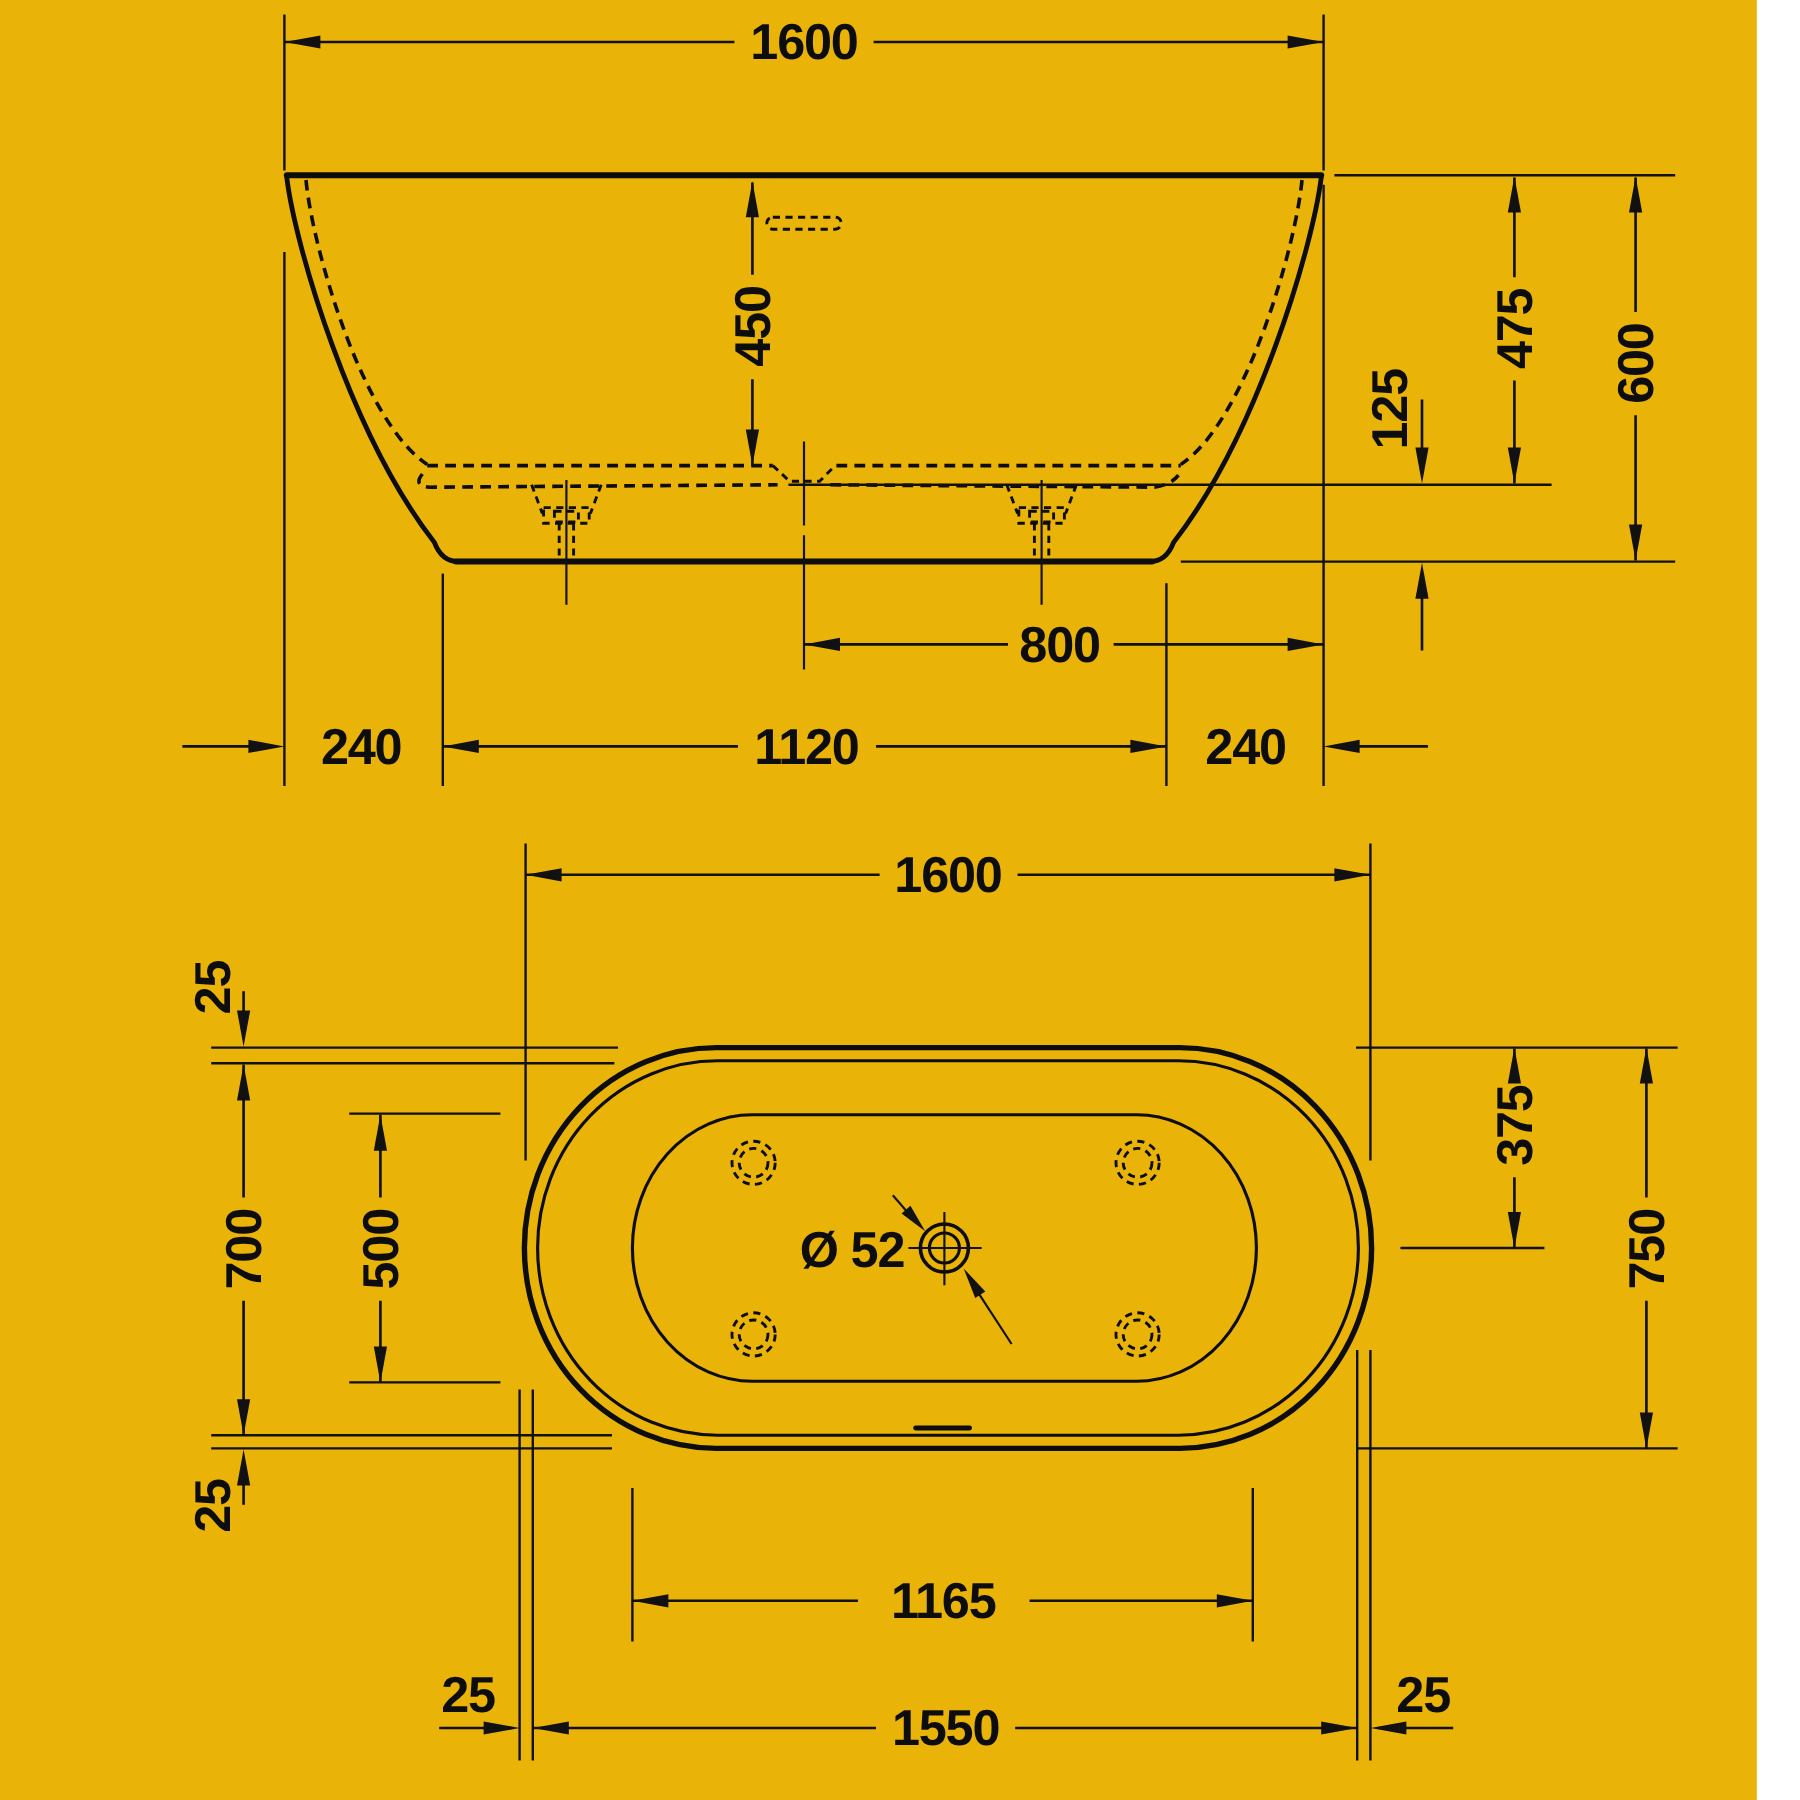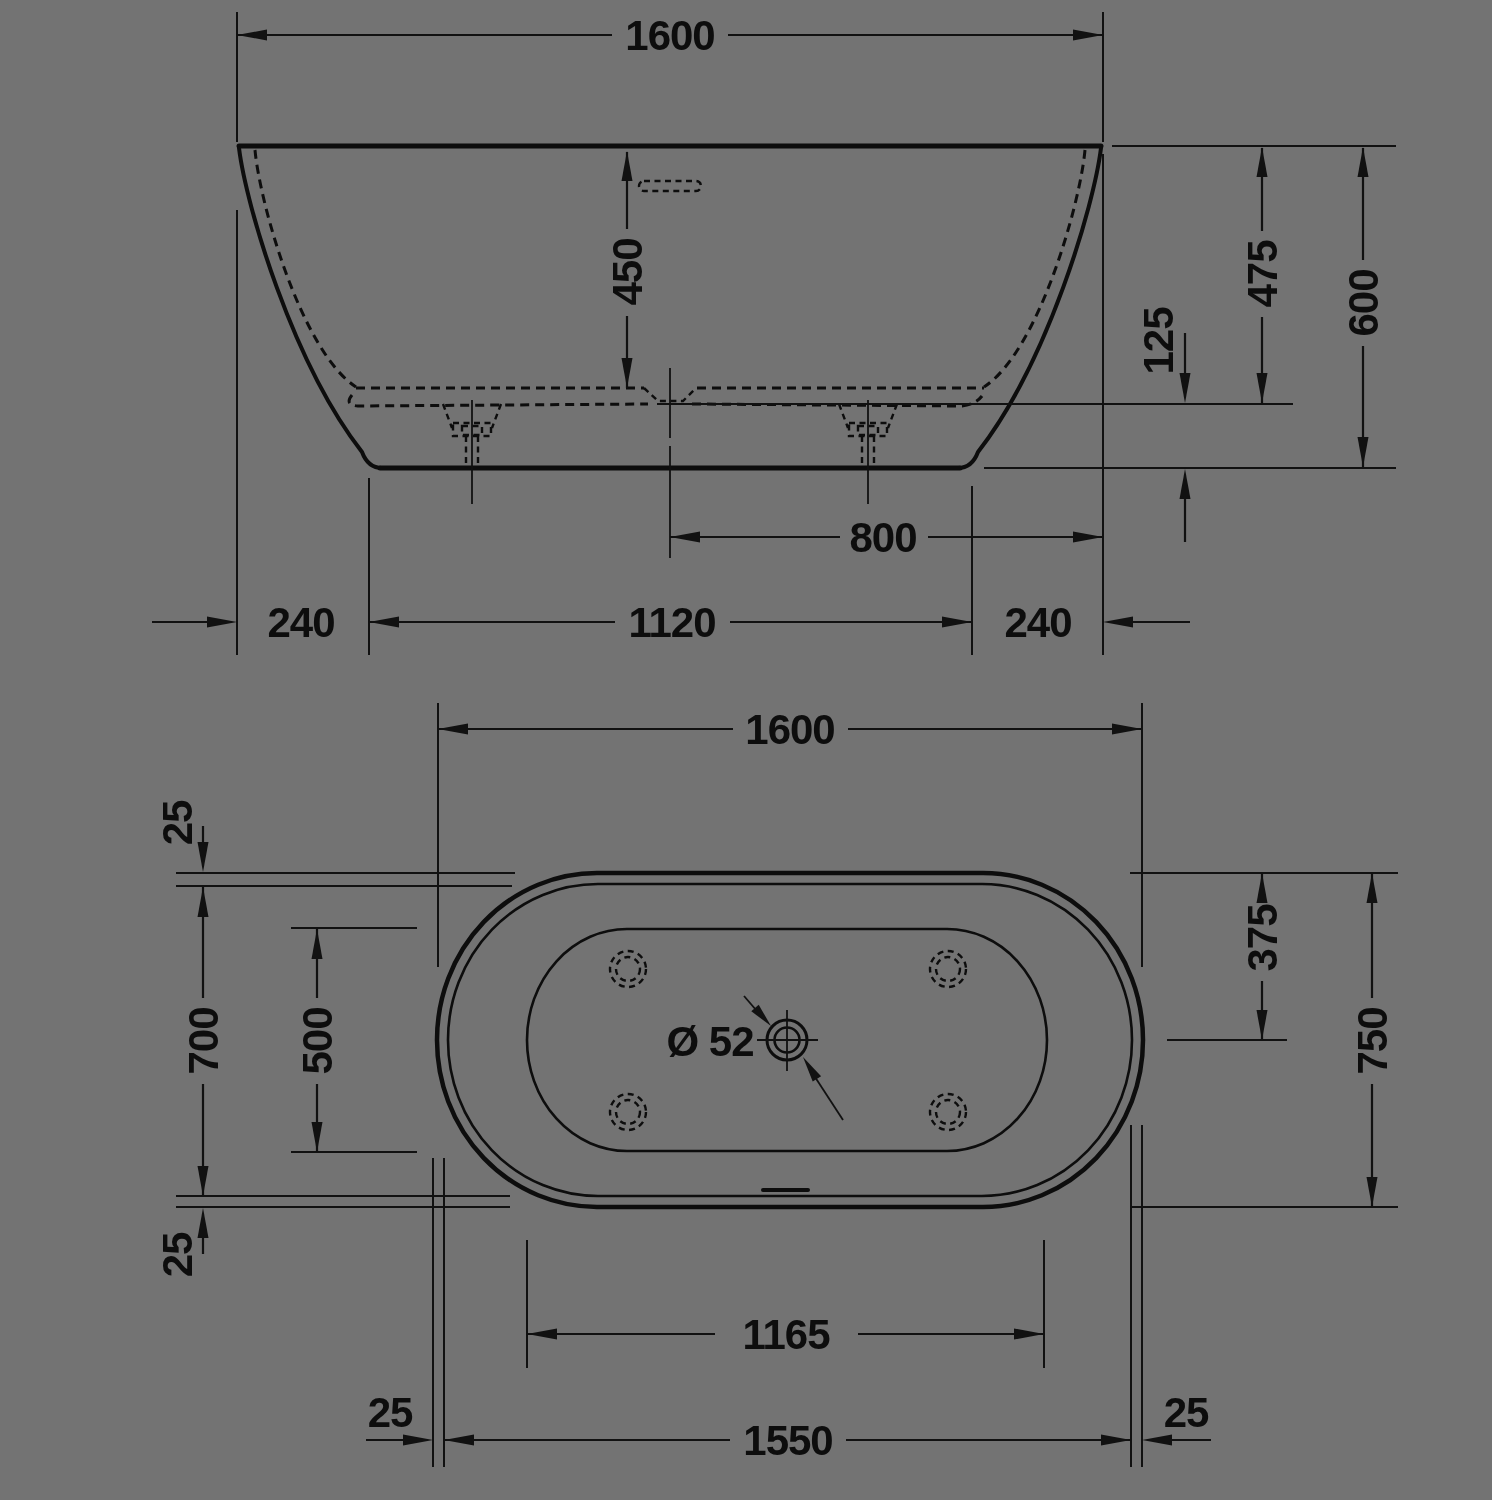--- a/index.html
+++ b/index.html
@@ -1,16 +1,16 @@
 <!DOCTYPE html>
 <html><head>
 <meta charset="utf-8">
 <style>
   html,body{margin:0;padding:0;background:#fff;}
-  .stage{position:relative;width:1464px;height:1500px;background:#737373;overflow:hidden;font-family:"Liberation Sans",sans-serif;padding-left:28px;}
+  .stage{position:relative;width:1464px;height:1500px;background:#eab308;overflow:hidden;font-family:"Liberation Sans",sans-serif;}
   svg{position:absolute;left:0;top:0;}
   
   .outline{stroke:#0d0d0d;stroke-width:5;fill:none;stroke-linecap:round;}
   .outline-thin{stroke:#0d0d0d;stroke-width:4;fill:none;stroke-linecap:round;}
   .plan-outer{stroke:#0d0d0d;stroke-width:4.5;fill:none;}
   .plan-inner{stroke:#0d0d0d;stroke-width:2.6;fill:none;}
   .hidden-line{stroke:#0d0d0d;stroke-width:3;fill:none;stroke-dasharray:9 6;stroke-linecap:butt;}
   .hidden-fine{stroke:#0d0d0d;stroke-width:2.4;fill:none;stroke-dasharray:6 4.5;stroke-linecap:butt;}
   .dimline{stroke:#111;stroke-width:2.2;fill:none;stroke-linecap:butt;}
   .extline{stroke:#111;stroke-width:2;fill:none;stroke-linecap:butt;}

